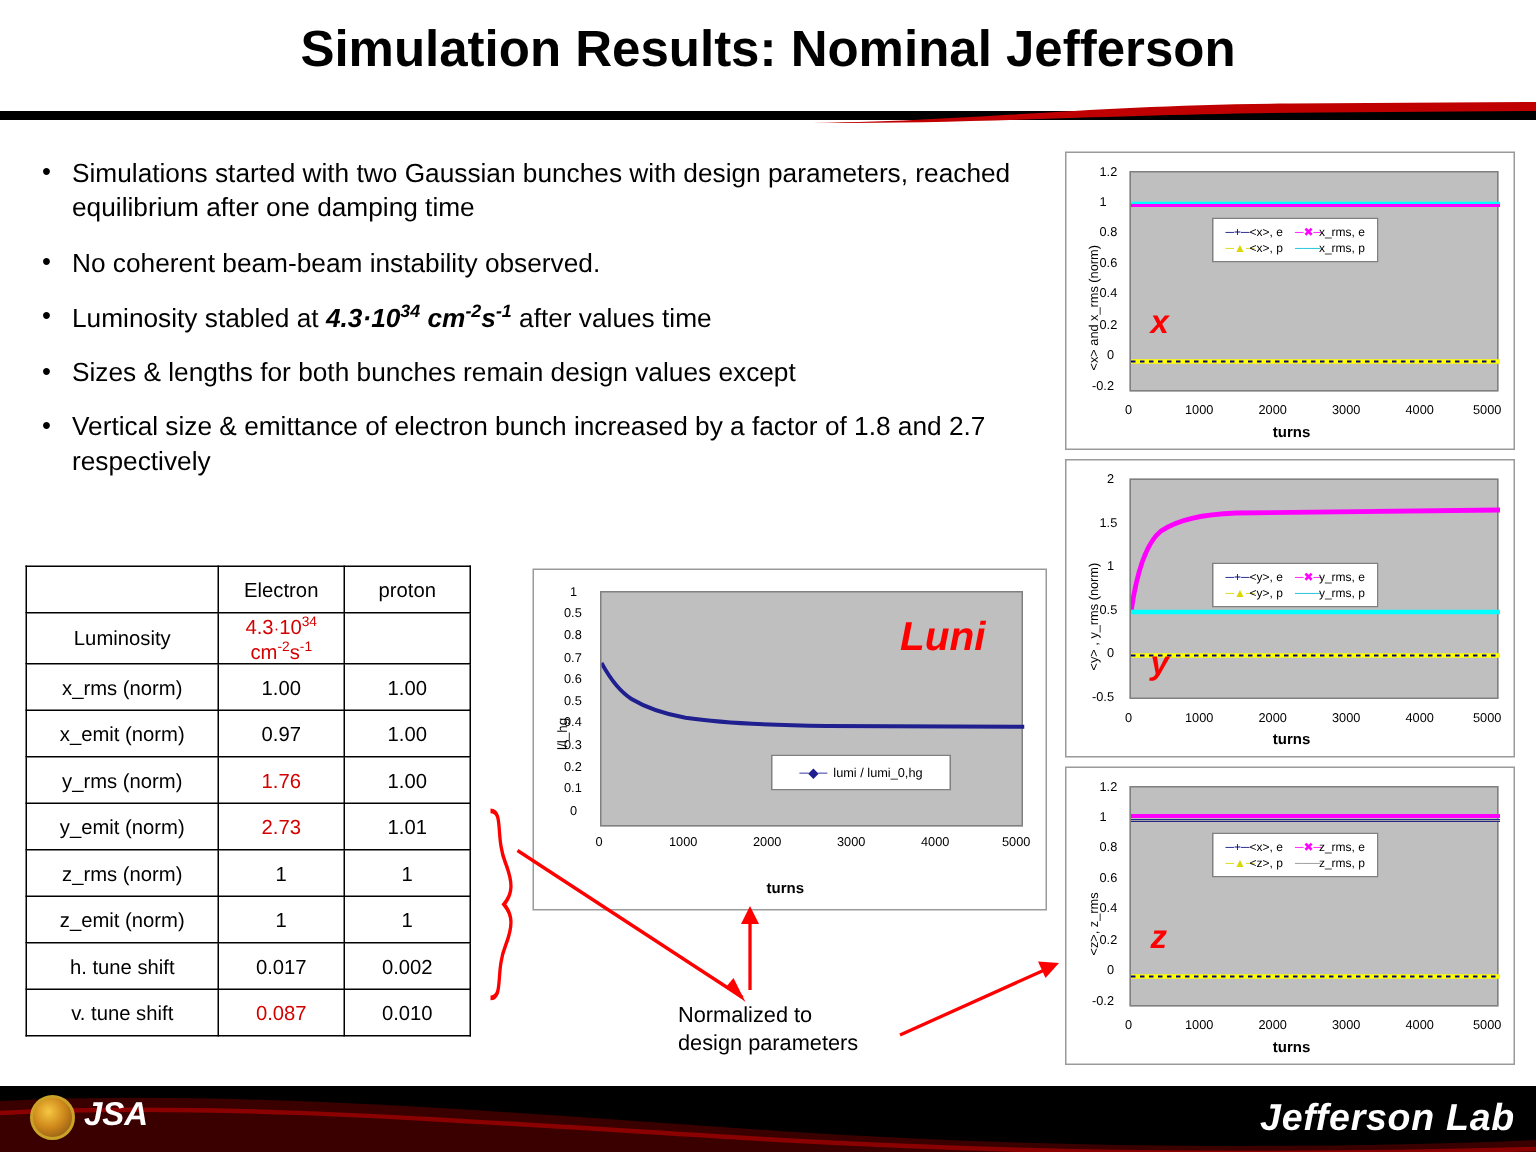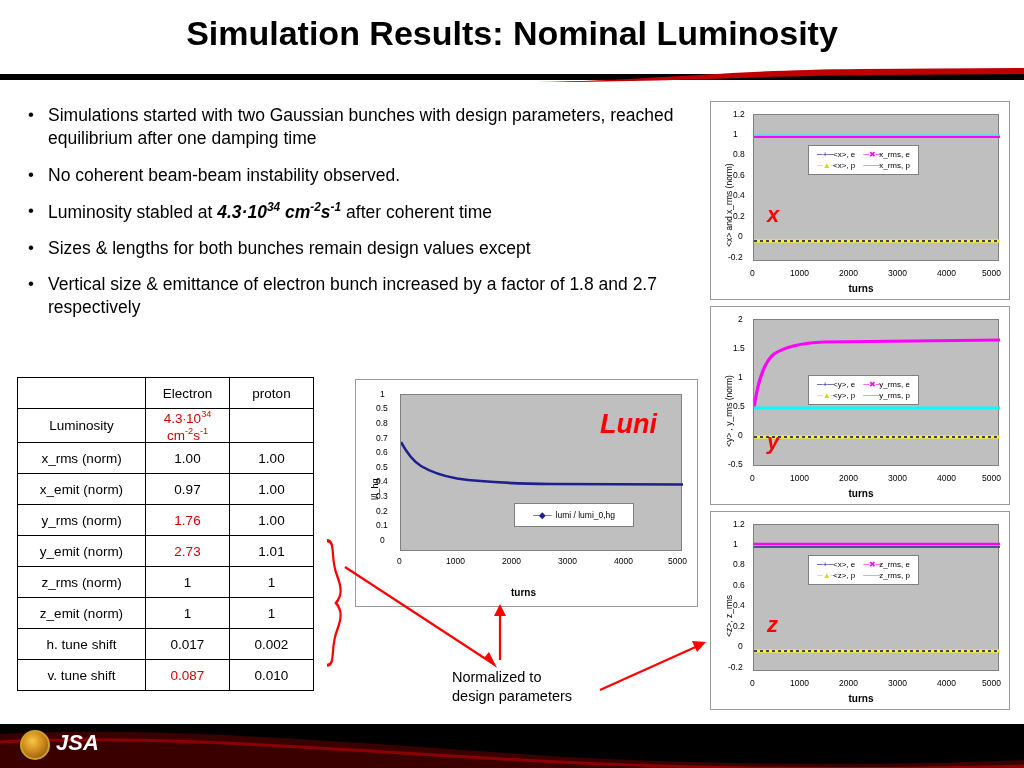--- a/index.html
+++ b/index.html
@@ -168,41 +168,41 @@
     position:absolute; left:20px; top:730px; width:30px; height:30px;
     border-radius:50%;
     background:radial-gradient(circle at 40% 35%, #f5c842 0%, #d08a1c 45%, #7a4a10 100%);
     border:2px solid #c9a227;
   }
 </style>
 </head>
 <body>
 
 <div id="header">
-  <div id="title">Simulation Results: Nominal Luminosity</div>
+  <div id="title">Simulation Results: Nominal Jefferson</div>
   <div id="header-rule"></div>
   <div id="header-red">
     <svg width="504" height="14" viewBox="0 0 504 14">
       <path d="M0,14 C120,14 200,2 340,1 L504,0 L504,6 L360,7 C230,8 140,14 30,14 Z" fill="#c00000"></path>
     </svg>
   </div>
 </div>
 
 <div id="bullets">
   <div class="bullet">
     <span class="dot">•</span>
     <span>Simulations started with two Gaussian bunches with design parameters, reached equilibrium after one damping time</span>
   </div>
   <div class="bullet">
     <span class="dot">•</span>
     <span>No coherent beam-beam instability observed.</span>
   </div>
   <div class="bullet">
     <span class="dot">•</span>
-    <span>Luminosity stabled at </span><span class="bi">4.3</span><span class="bi">·</span><span class="bi">10</span><sup class="bi">34</sup><span class="bi"> cm</span><sup class="bi">-2</sup><span class="bi">s</span><sup class="bi">-1</sup><span> after coherent time</span>
+    <span>Luminosity stabled at </span><span class="bi">4.3</span><span class="bi">·</span><span class="bi">10</span><sup class="bi">34</sup><span class="bi"> cm</span><sup class="bi">-2</sup><span class="bi">s</span><sup class="bi">-1</sup><span> after values time</span>
   </div>
   <div class="bullet">
     <span class="dot">•</span>
     <span>Sizes &amp; lengths for both bunches remain design values except</span>
   </div>
   <div class="bullet">
     <span class="dot">•</span>
     <span>Vertical size &amp; emittance of electron bunch increased by a factor of 1.8 and 2.7 respectively</span>
   </div>
 </div>
@@ -447,15 +447,16 @@
 
 <div id="annot">
   Normalized to<br>design parameters
 </div>
 
 <div id="footer">
   <svg id="footer-swoosh" width="1024" height="44" viewBox="0 0 1024 44">
     <path d="M0,10 C160,2 340,18 520,30 C700,42 880,42 1024,36 L1024,44 L0,44 Z" fill="#3a0000"></path>
     <path d="M0,18 C160,10 340,26 520,36 C700,46 880,46 1024,42" fill="none" stroke="#8b0000" stroke-width="3"></path>
   </svg>
+  <div id="jlab">Jefferson Lab</div>
 </div>
 <div id="seal"></div>
 <div id="jsa">JSA</div>
 
 </body></html>

